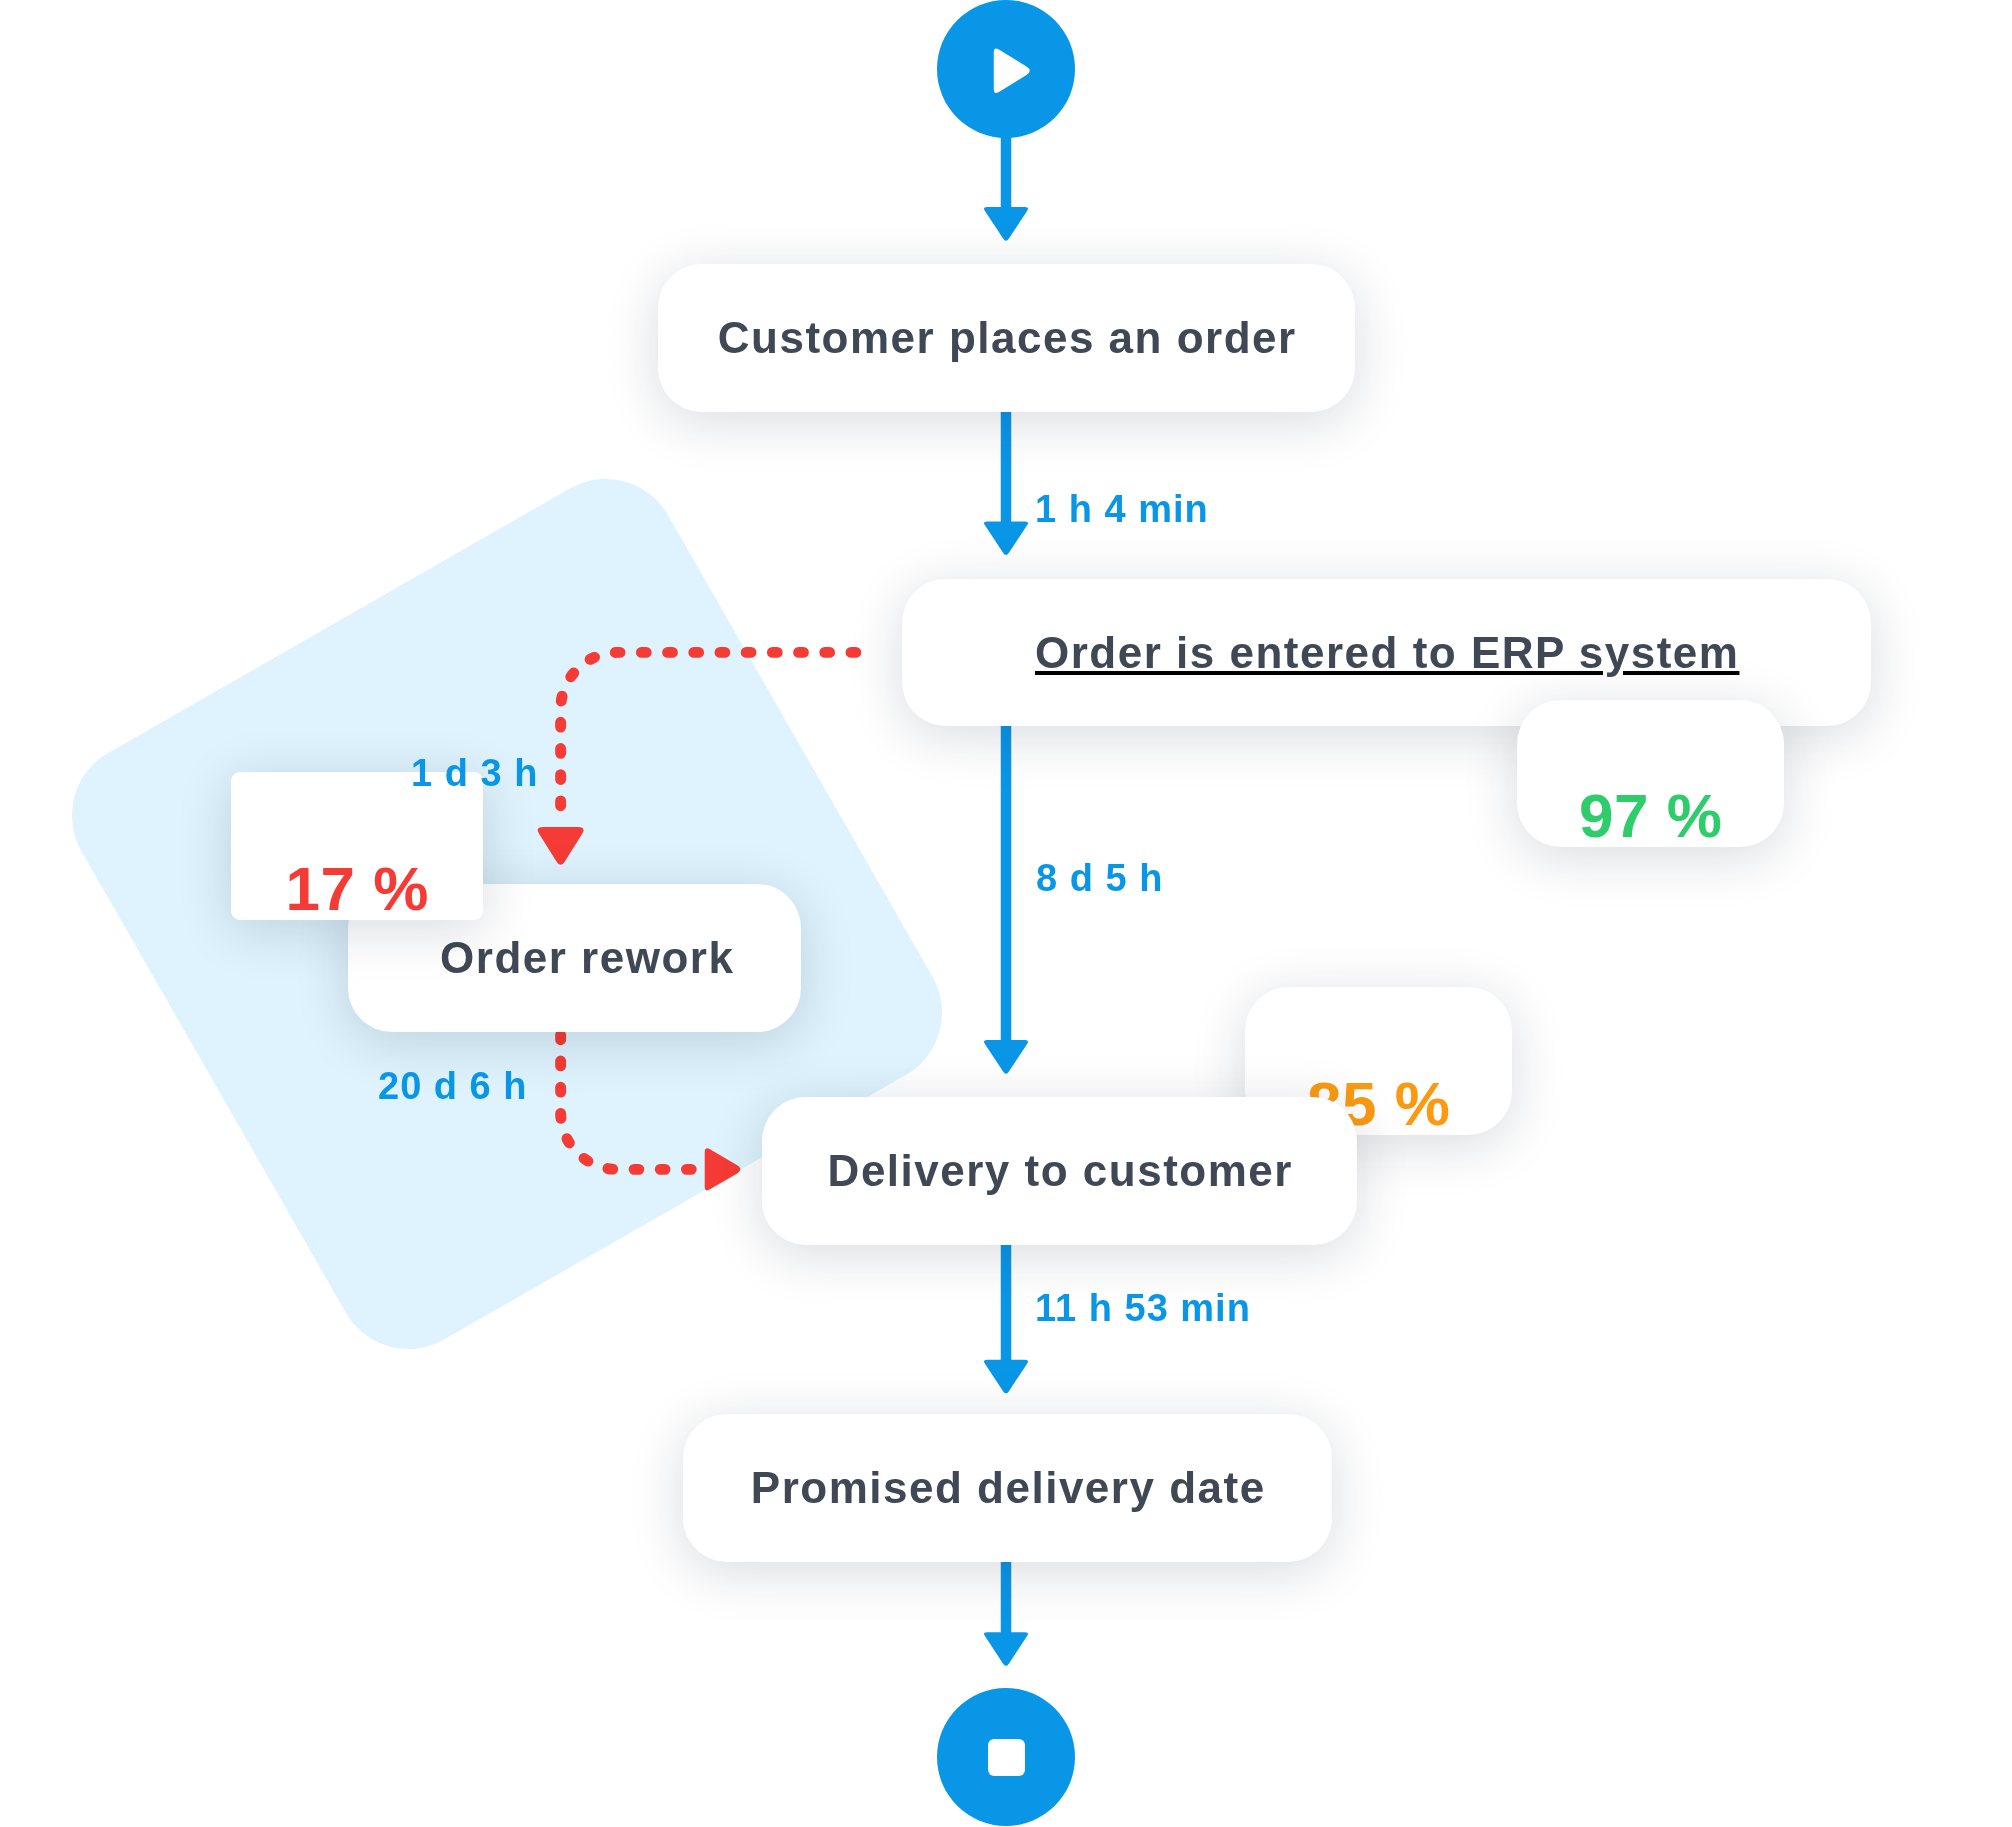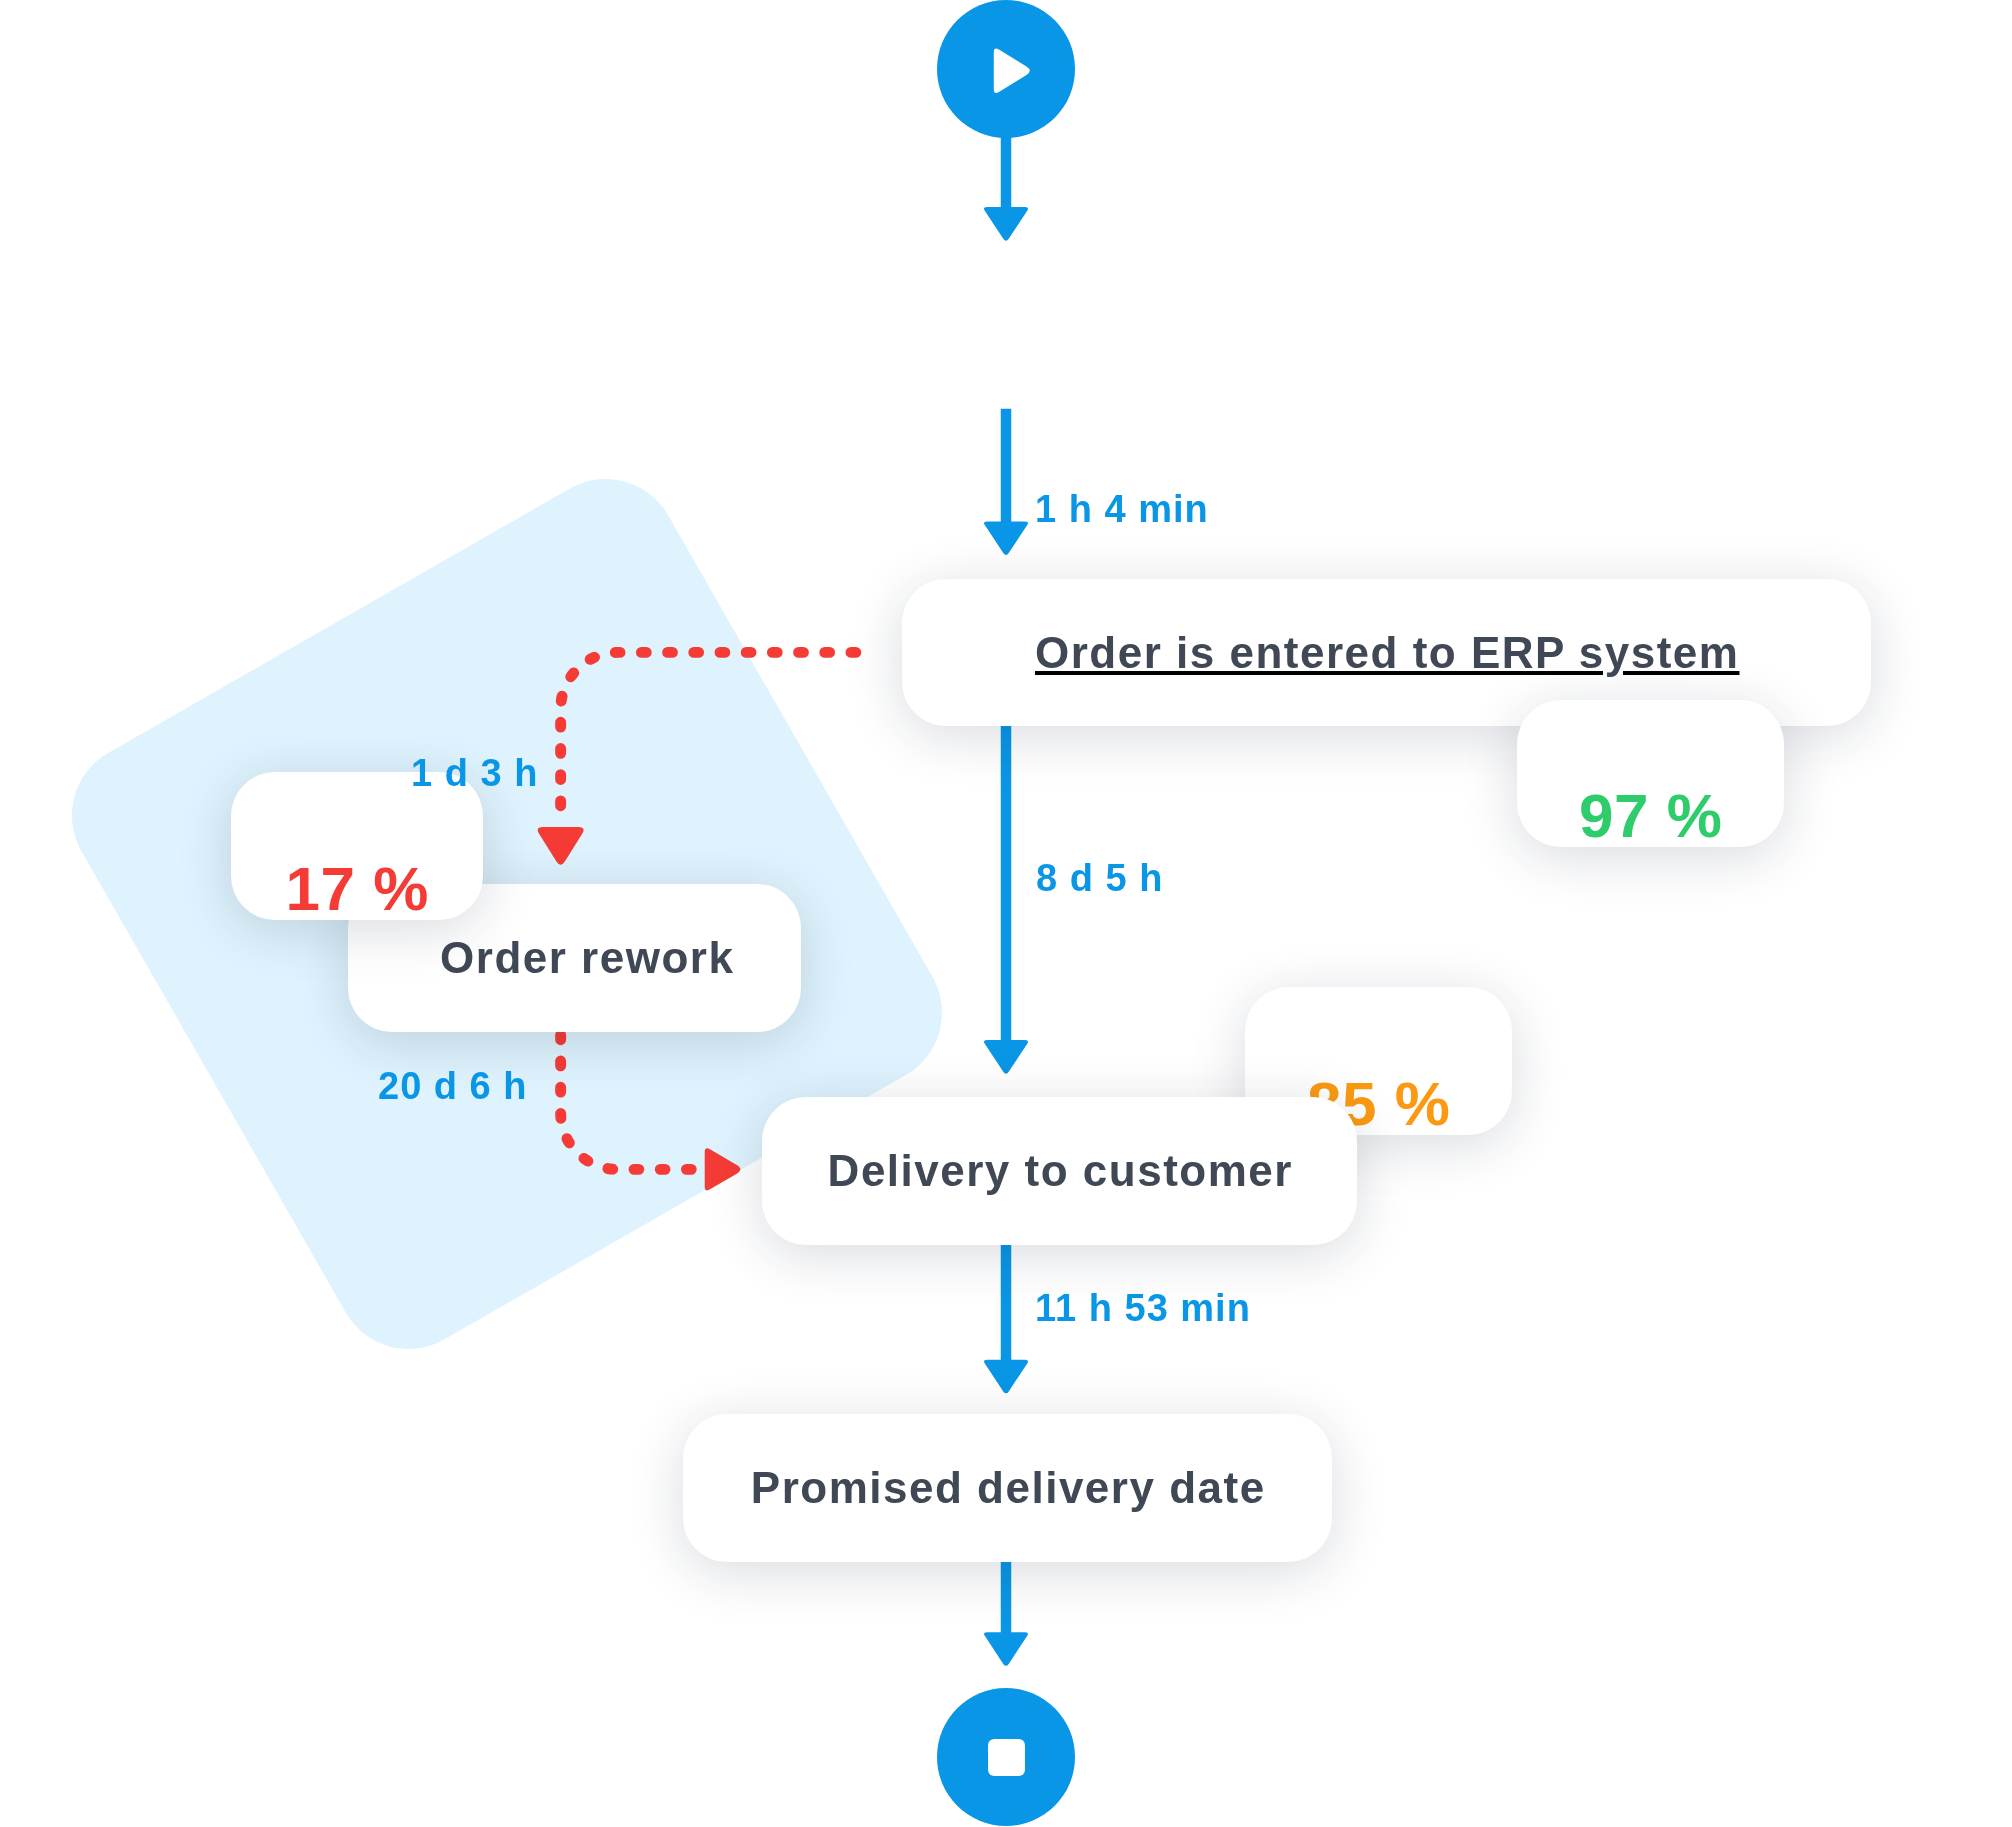--- a/index.html
+++ b/index.html
@@ -102,34 +102,37 @@
     <path class="sv-dash" d="M642,1185 L642,1274 A65,65 0 0 0 707,1339 L800,1339"></path>
     <path fill="#F53B35" d="M813.0,1316.1 L844.2,1334.4 Q852.0,1339.0 844.2,1343.6 L813.0,1361.9 Q807.0,1365.5 807.0,1358.5 L807.0,1319.5 Q807.0,1312.5 813.0,1316.1 Z"></path>
   </svg>
 
   <div class="node-circle" style="left:937px;top:0px;width:138px;height:138px;">
     <svg width="138" height="138" viewBox="0 0 158 158" style="position:absolute;left:0;top:0;">
       <path fill="#ffffff" d="M70.9,56.7 L102.4,76.2 Q110.0,81.0 102.4,85.8 L70.9,105.3 Q65.0,109.0 65.0,102.0 L65.0,60.0 Q65.0,53.0 70.9,56.7 Z"></path>
     </svg>
   </div>
 
+  <div class="card" style="left:658px;top:264px;width:697px;height:148px;">
+    <span class="card-label">Customer places an order</span>
+  </div>
 
   <div class="card" style="left:902px;top:579px;width:969px;height:147px;text-decoration:underline;">
     <span class="card-label">Order is entered to ERP system</span>
   </div>
 
   <div class="metric" style="left:1517px;top:700px;width:267px;height:147px;">
     <span class="metric-label" style="color:#2ECC6B;">97 %</span>
   </div>
 
   <div class="card" style="left:348px;top:884px;width:429px;height:148px;padding-left:24px;">
     <span class="card-label">Order rework</span>
   </div>
 
-  <div class="metric" style="left:231px;top:772px;width:252px;height:148px;">
+  <div class="metric" style="left:231px;top:772px;width:252px;height:148px;border-radius:9px;">
     <span class="metric-label" style="color:#F53B35;">17 %</span>
   </div>
 
   <div class="metric" style="left:1245px;top:987px;width:267px;height:148px;">
     <span class="metric-label" style="color:#FB9A12;">85 %</span>
   </div>
 
   <div class="card" style="left:683px;top:1414px;width:649px;height:148px;">
     <span class="card-label">Promised delivery date</span>
   </div>

